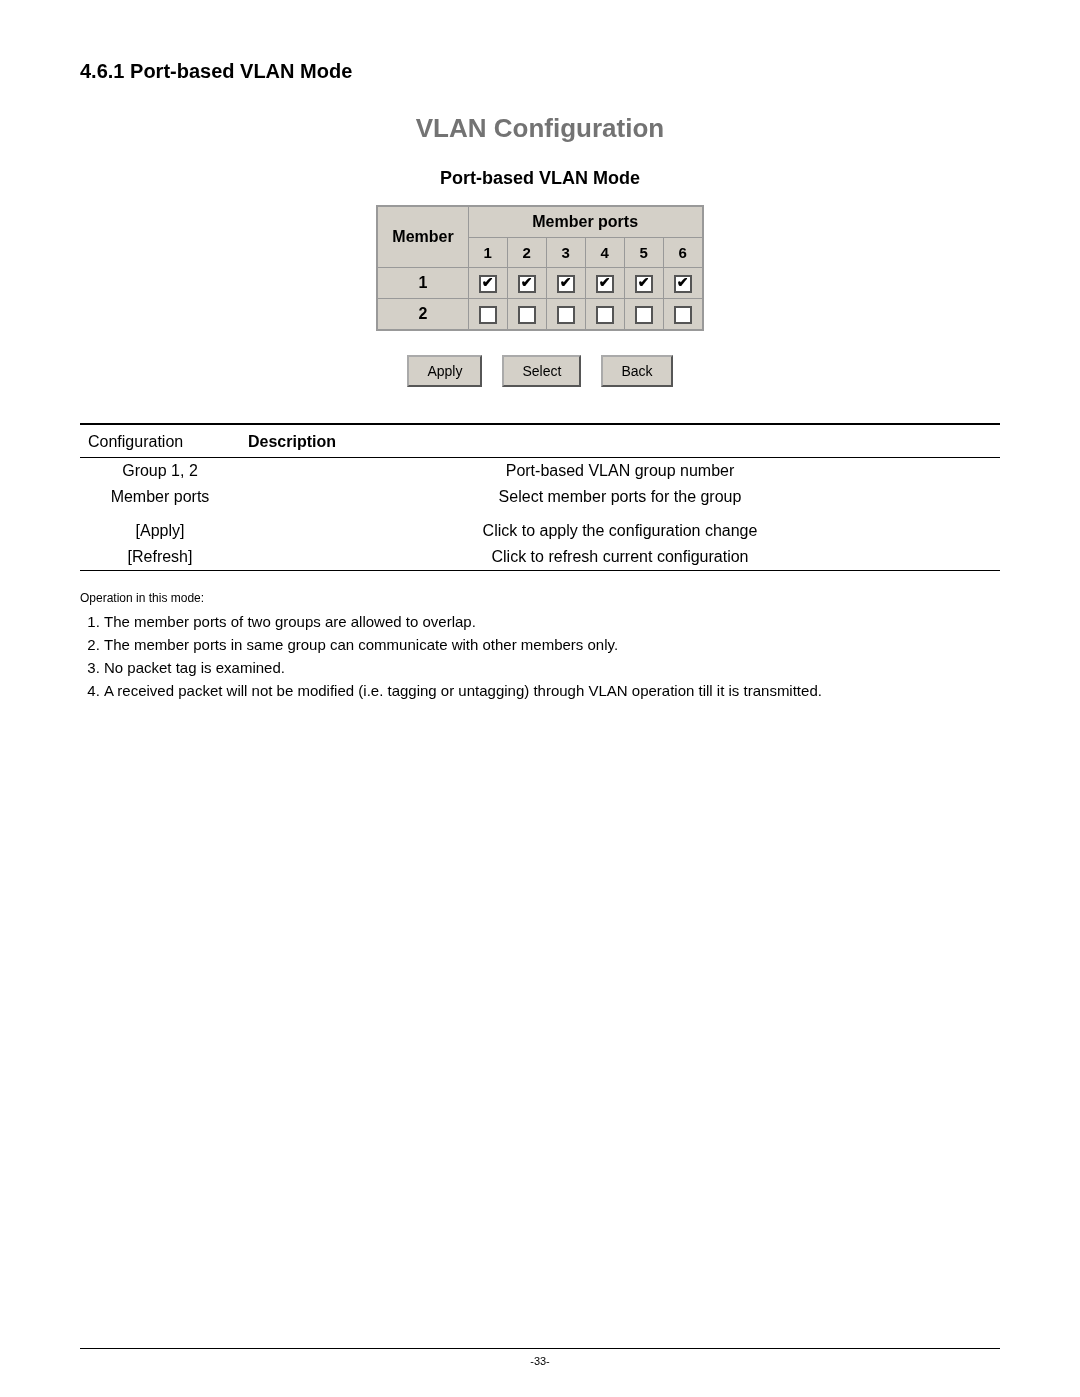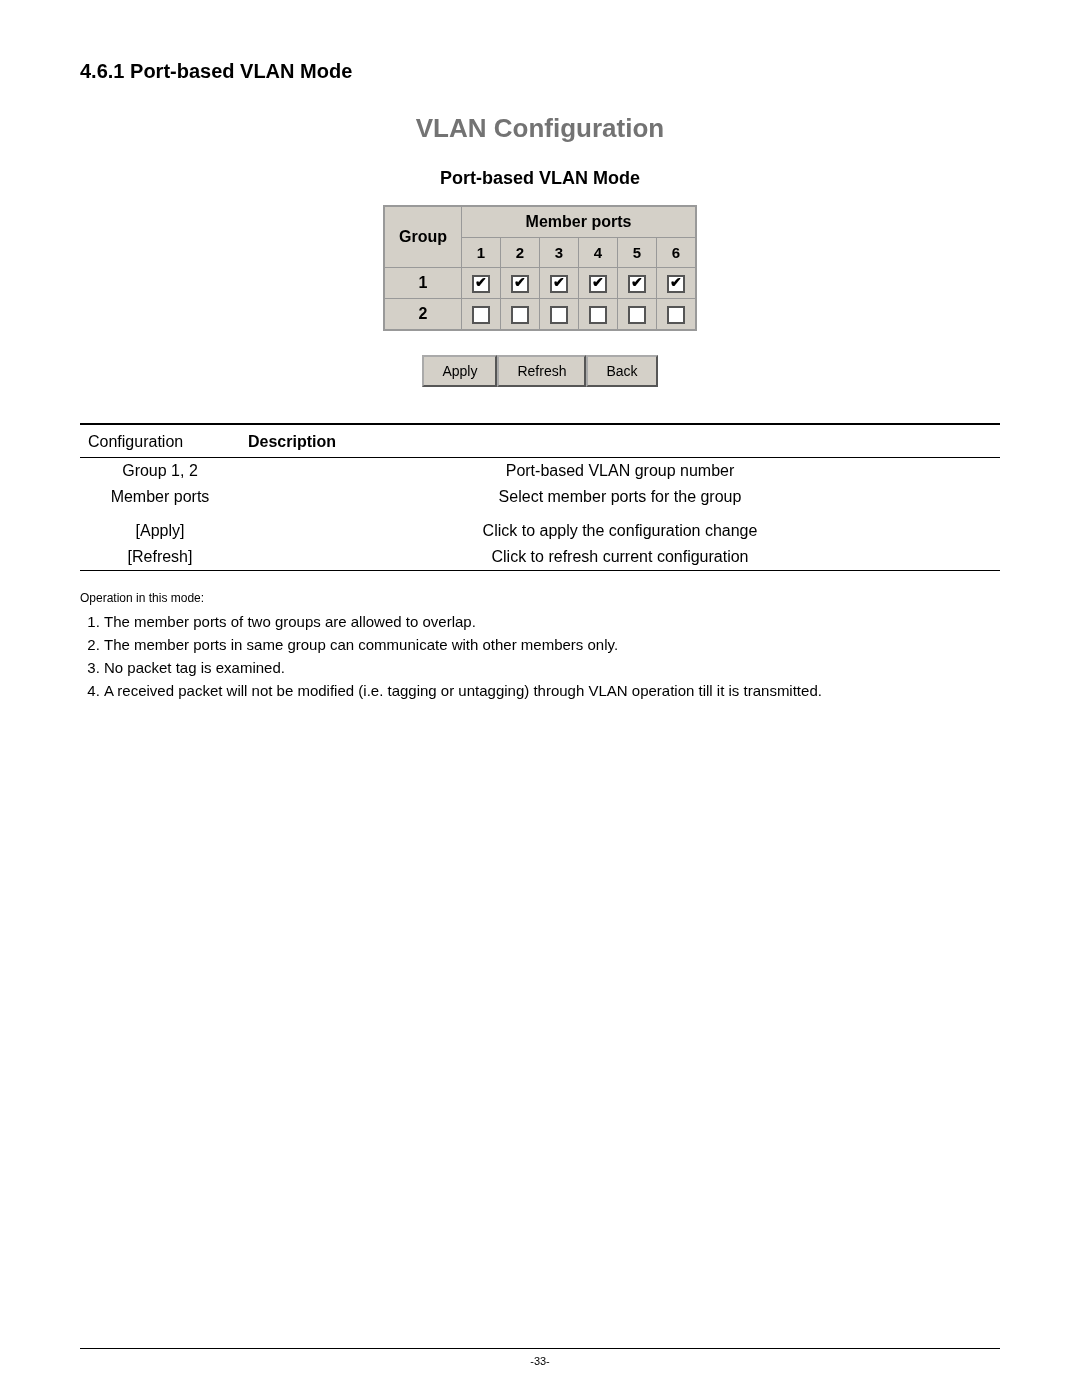--- a/index.html
+++ b/index.html
@@ -85,21 +85,21 @@
       content: '✔';
       position: absolute;
       top: -3px;
       left: 1px;
       font-size: 14px;
       color: #000;
     }
     .buttons-wrapper {
       display: flex;
       justify-content: center;
-      gap: 0;
+      gap: 20px;
       margin-bottom: 36px;
     }
     .btn {
       padding: 6px 18px;
       font-size: 14px;
       font-weight: normal;
       border: 2px outset #aaa;
       background: #d4d0c8;
       cursor: pointer;
       color: #000;
@@ -174,21 +174,21 @@
   <h2 class="section-heading">4.6.1  Port-based VLAN Mode</h2>
 
   <div class="vlan-title">VLAN Configuration</div>
 
   <div class="mode-title">Port-based VLAN Mode</div>
 
   <div class="table-wrapper">
     <table class="vlan-table">
       <thead>
         <tr>
-          <th class="group-cell" rowspan="2">Group</th>
+          <th class="group-cell" rowspan="2">Member</th>
           <th colspan="6" class="header-row-member">Member ports</th>
         </tr>
         <tr>
           <th class="port-num">1</th>
           <th class="port-num">2</th>
           <th class="port-num">3</th>
           <th class="port-num">4</th>
           <th class="port-num">5</th>
           <th class="port-num">6</th>
         </tr>
@@ -211,21 +211,21 @@
             <td class="check-cell"><div class="checkbox-sim"></div></td>
             <td class="check-cell"><div class="checkbox-sim"></div></td>
             <td class="check-cell"><div class="checkbox-sim"></div></td>
           </tr>
         </tbody>
     </table>
   </div>
 
   <div class="buttons-wrapper">
     <button class="btn">Apply</button>
-    <button class="btn">Refresh</button>
+    <button class="btn">Select</button>
     <button class="btn">Back</button>
   </div>
 
   <hr class="divider">
 
   <table class="config-table">
     <thead>
       <tr>
         <th class="col-config">Configuration</th>
         <th>Description</th>

